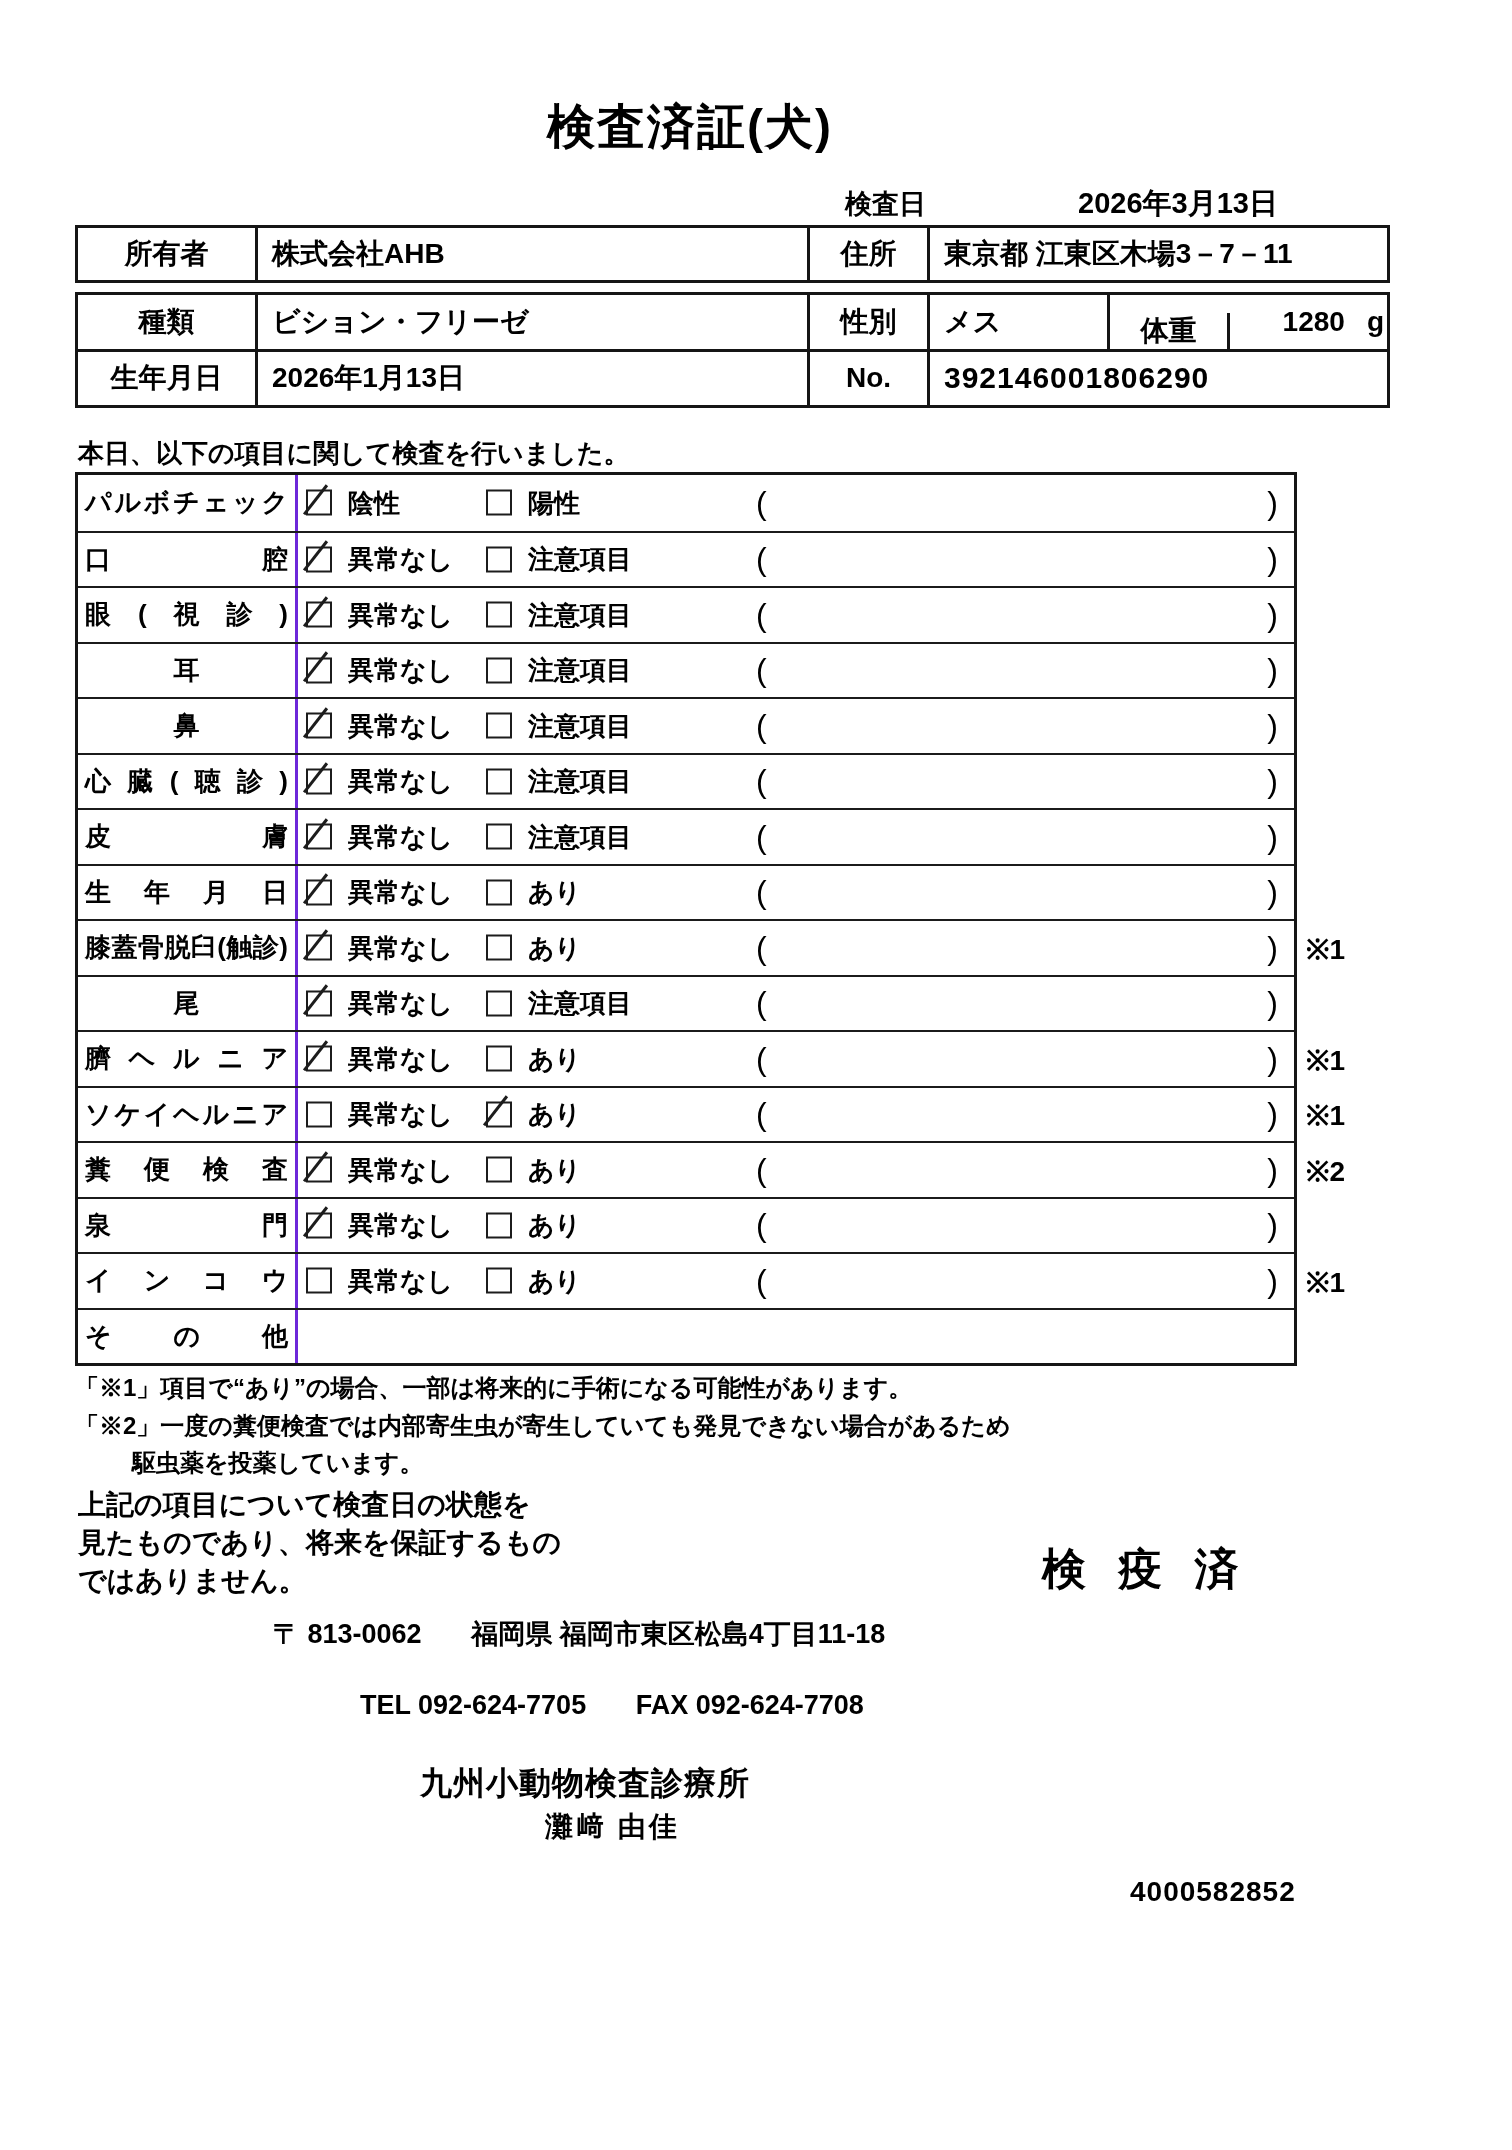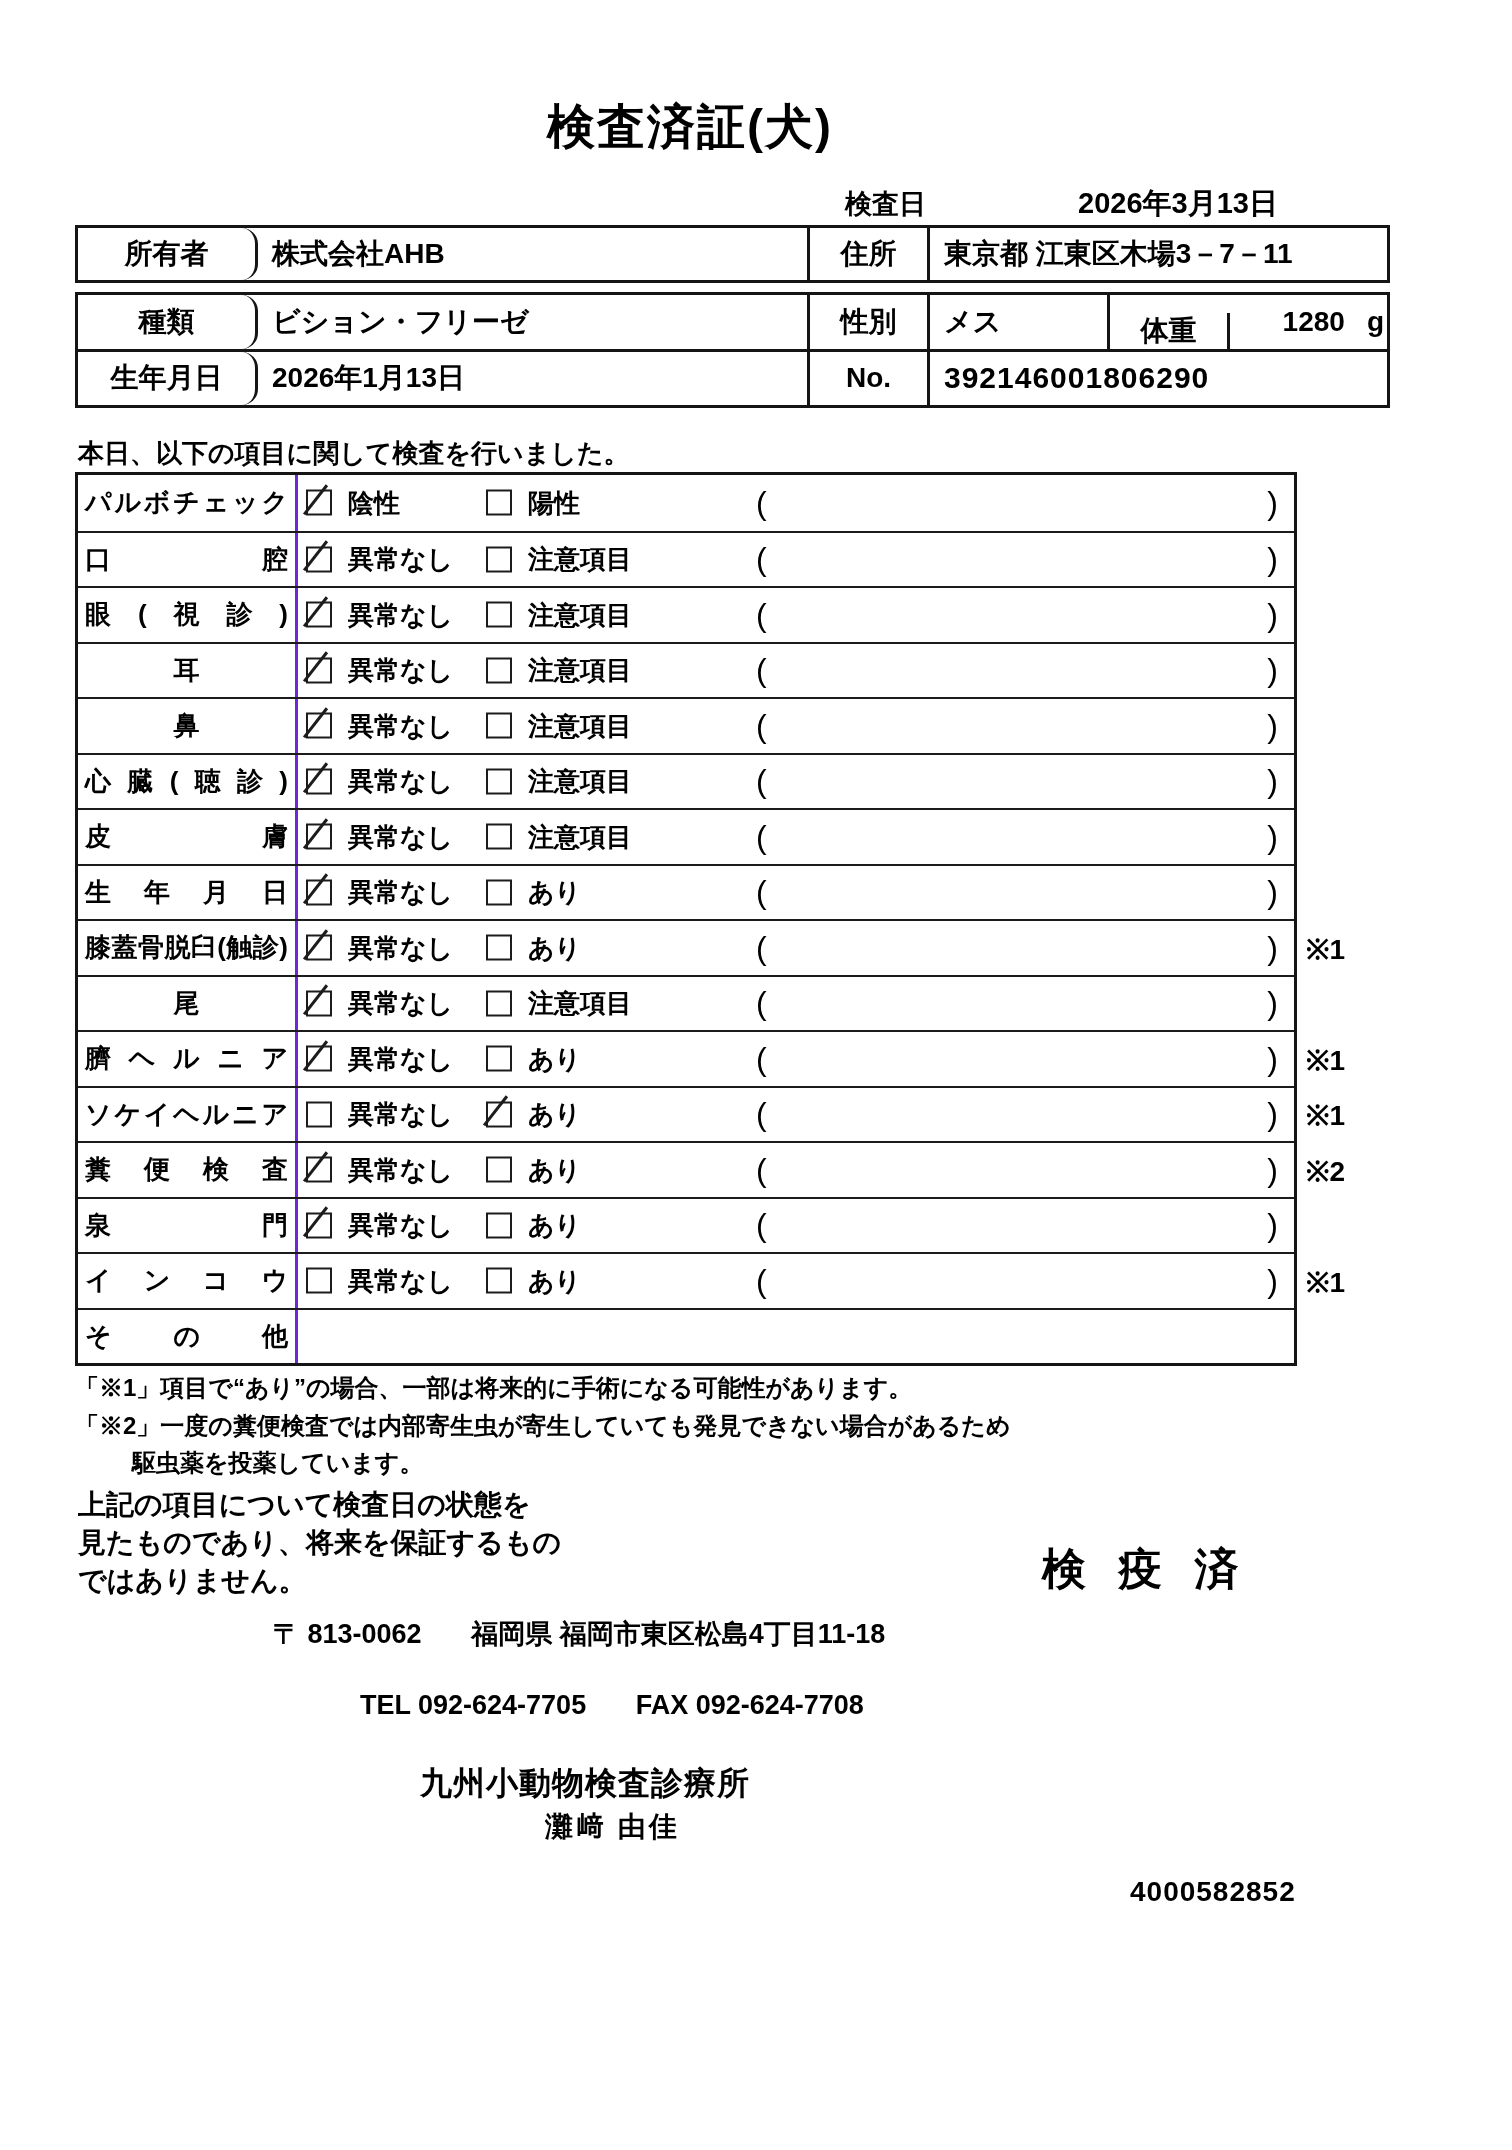--- a/index.html
+++ b/index.html
@@ -15,21 +15,21 @@
   
   .htable{left:75px;border:3px solid #151515;display:flex;flex-direction:column;box-sizing:border-box;}
   .tblA{top:225px;width:1315px;height:58px;}
   .tblB{top:292px;width:1315px;height:116px;}
   .hrow{display:flex;flex:1;min-height:0;}
   .hrow + .hrow{border-top:3px solid #151515;}
   .hcell{display:flex;align-items:center;box-sizing:border-box;font-size:28px;font-weight:600;}
   .hcell.lab{justify-content:center;border-right:3px solid #151515;}
   .hcell.val{padding-left:14px;border-right:3px solid #151515;}
   .hcell:last-child{border-right:none;}
-  .cw-label{width:180px;flex:none;border-radius:16px;}
+  .cw-label{width:180px;flex:none;}
   .cw-wide{width:552px;flex:none;}
   .cw-mid{width:120px;flex:none;}
   .cw-sex{width:180px;flex:none;}
   .cw-wt{width:120px;flex:none;margin-top:18px;}
   .cw-rest{flex:1;}
   .weight-val{justify-content:flex-end;padding-right:3px;gap:22px;}
   .no-value{font-size:30px;letter-spacing:1px;}
   
   .intro{left:78px;top:436px;font-size:26px;font-weight:600;}
   

